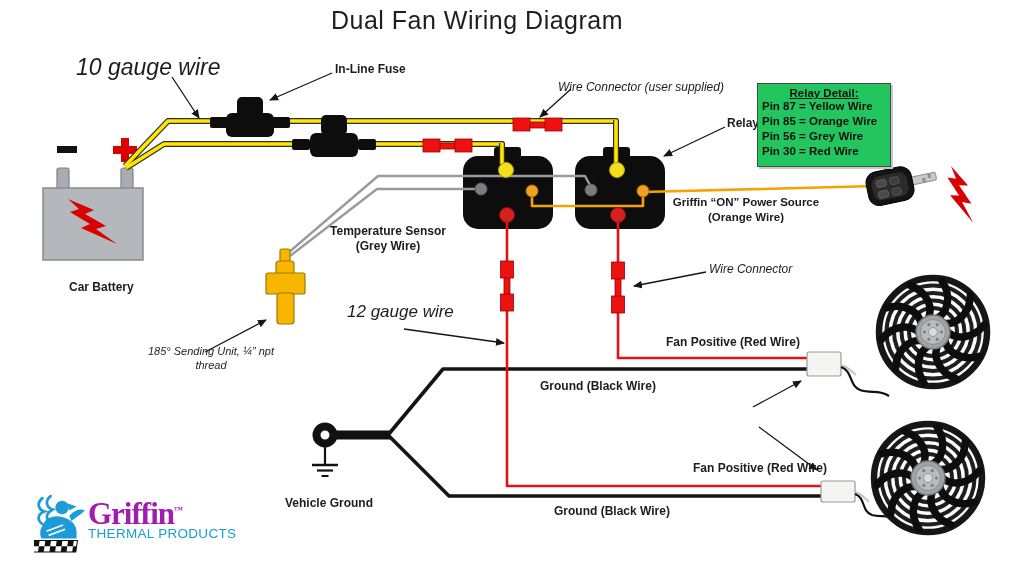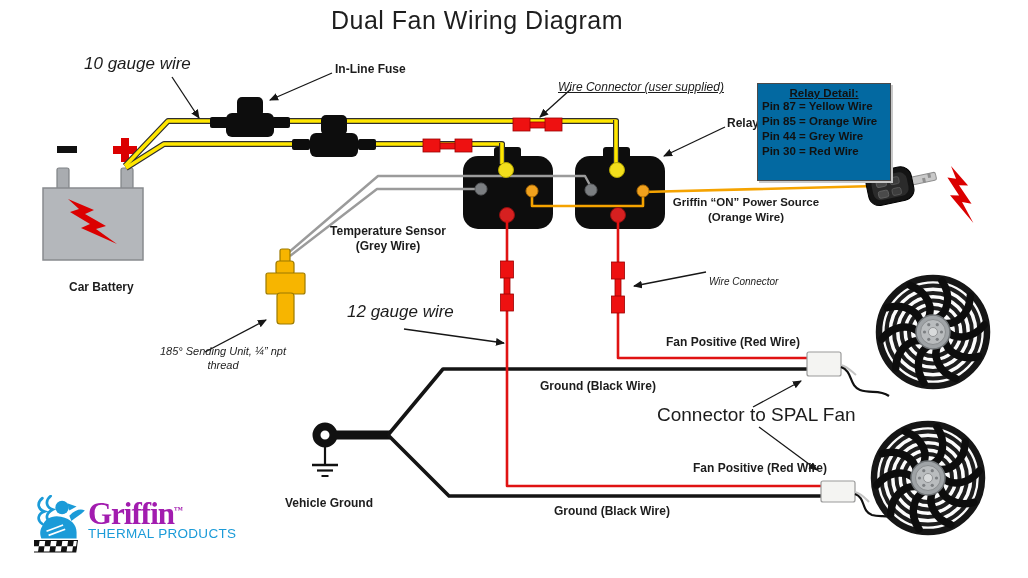--- a/index.html
+++ b/index.html
@@ -5,22 +5,22 @@
   html,body{margin:0;padding:0;background:#fff;}
   #canvas{position:relative;width:1028px;height:578px;background:#ffffff;
           font-family:"Liberation Sans",sans-serif;overflow:hidden;}
   #wiresvg{position:absolute;left:0;top:0;}
   .lbl{position:absolute;color:#1c1c1c;white-space:nowrap;}
   .l12{font-size:12px;font-weight:600;}
   .lit{font-style:italic;font-weight:400;}
   .ctr{text-align:center;white-space:normal;}
   .title{font-size:25px;font-weight:400;color:#1e1e1e;text-align:center;letter-spacing:.5px;}
   .big{font-size:19px;font-weight:400;}
-  .relay-box{position:absolute;left:757px;top:83px;width:134px;background:#0369a1;
-             border:1.6px solid #4a4a4a;box-shadow:2px 2px 0 #c9c9c9;padding:3px 4px 21px 4px;box-sizing:border-box;}
+  .relay-box{position:absolute;left:757px;top:83px;width:134px;background:#22c55e;
+             border:1.6px solid #4a4a4a;box-shadow:2px 2px 0 #c9c9c9;padding:3px 4px 7px 4px;box-sizing:border-box;}
   .rb-title{font-size:11.5px;font-weight:700;text-decoration:underline;text-align:center;color:#111;}
   .rb-pin{font-size:11.5px;font-weight:700;line-height:15px;color:#111;white-space:nowrap;}
   .logo{position:absolute;left:34px;top:495px;display:flex;align-items:flex-start;}
   .logo-text{margin-left:2px;}
   .brand{font-family:"Liberation Serif",serif;font-weight:700;font-size:31px;line-height:30px;
          letter-spacing:-1px;color:#a21caf;}
   .tm{font-size:9px;vertical-align:super;letter-spacing:0;}
   .tagline{font-size:13.5px;font-weight:400;color:var(--logo-blue,#1b9bd8);letter-spacing:.3px;margin-top:-3px;}
   
   .s-out{stroke:#2e2e2e;stroke-width:6;fill:none;stroke-linejoin:round;}
@@ -233,55 +233,54 @@
     <line class="arrow" x1="725" y1="127" x2="664" y2="156"></line>
     <line class="arrow" x1="706" y1="272" x2="634" y2="286"></line>
     <line class="arrow" x1="404" y1="329" x2="504" y2="343"></line>
     <line class="arrow" x1="205" y1="352" x2="266" y2="320"></line>
     <line class="arrow" x1="753" y1="407" x2="801" y2="381"></line>
     <line class="arrow" x1="759" y1="427" x2="817" y2="470"></line>
   </g>
 </svg>
 
 <div class="lbl title" style="left:257px;top:6px;width:440px;">Dual Fan Wiring Diagram</div>
-<div class="lbl lit" style="left:84px;top:54px;font-size:17px;">10 gauge wire</div>
+<div class="lbl lit" style="left:76px;top:54px;font-size:23px;">10 gauge wire</div>
 <div class="lbl l12" style="left:335px;top:62px;text-align:right;">In-Line Fuse</div>
-<div class="lbl lit" style="left:558px;top:80px;font-size:12px;text-decoration:underline;">Wire Connector (user supplied)</div>
+<div class="lbl lit" style="left:558px;top:80px;font-size:12px;">Wire Connector (user supplied)</div>
 <div class="lbl l12" style="left:727px;top:116px;text-align:center;">Relay</div>
 
 <div class="relay-box">
   <div class="rb-title">Relay Detail:</div>
   <div class="rb-pin">Pin 87 = Yellow Wire</div>
   <div class="rb-pin">Pin 85 = Orange Wire</div>
-  <div class="rb-pin">Pin 44 = Grey Wire</div>
+  <div class="rb-pin">Pin 56 = Grey Wire</div>
   <div class="rb-pin">Pin 30 = Red Wire</div>
 </div>
 
 <div class="lbl ctr" style="left:655px;top:195px;width:182px;font-size:11.5px;font-weight:600;line-height:15px;">
   <div>Griffin “ON” Power Source</div>
   <div>(Orange Wire)</div>
 </div>
 
 <div class="lbl ctr l12" style="left:325px;top:224px;width:126px;line-height:15px;">
   <div>Temperature Sensor</div>
   <div>(Grey Wire)</div>
 </div>
 
 <div class="lbl l12" style="left:69px;top:280px;">Car Battery</div>
 
-<div class="lbl ctr lit" style="left:158px;top:344px;width:130px;font-size:11px;line-height:14px;text-align:center;">
+<div class="lbl ctr lit" style="left:146px;top:344px;width:130px;font-size:11px;line-height:14px;text-align:center;">
   <div>185° Sending Unit, ¼” npt</div>
   <div>thread</div>
 </div>
 
 <div class="lbl lit" style="left:347px;top:302px;font-size:17px;">12 gauge wire</div>
-<div class="lbl lit" style="left:709px;top:276px;font-size:10px;">Wire Connector</div>
+<div class="lbl lit" style="left:709px;top:262px;font-size:12px;">Wire Connector</div>
 <div class="lbl l12" style="left:666px;top:335px;">Fan Positive (Red Wire)</div>
 <div class="lbl l12" style="left:540px;top:379px;">Ground (Black Wire)</div>
-<div class="lbl big" style="left:657px;top:404px;">Connector to SPAL Fan</div>
 <div class="lbl l12" style="left:693px;top:461px;">Fan Positive (Red Wire)</div>
 <div class="lbl l12" style="left:554px;top:504px;">Ground (Black Wire)</div>
 <div class="lbl l12" style="left:285px;top:496px;">Vehicle Ground</div>
 
 <div class="logo">
   <svg width="52" height="58" viewBox="0 0 50 56">
     <path class="lioncurl" d="M8,3 C2,8 4,14 10,16 C4,18 2,24 8,28"></path>
     <path class="lioncurl" d="M16,1 C10,6 12,12 18,14 C12,17 10,23 16,26"></path>
     <circle class="lion" cx="27" cy="12" r="6.5"></circle>
     <path class="lion" d="M32,8 l9,3 -7,4 z"></path>

